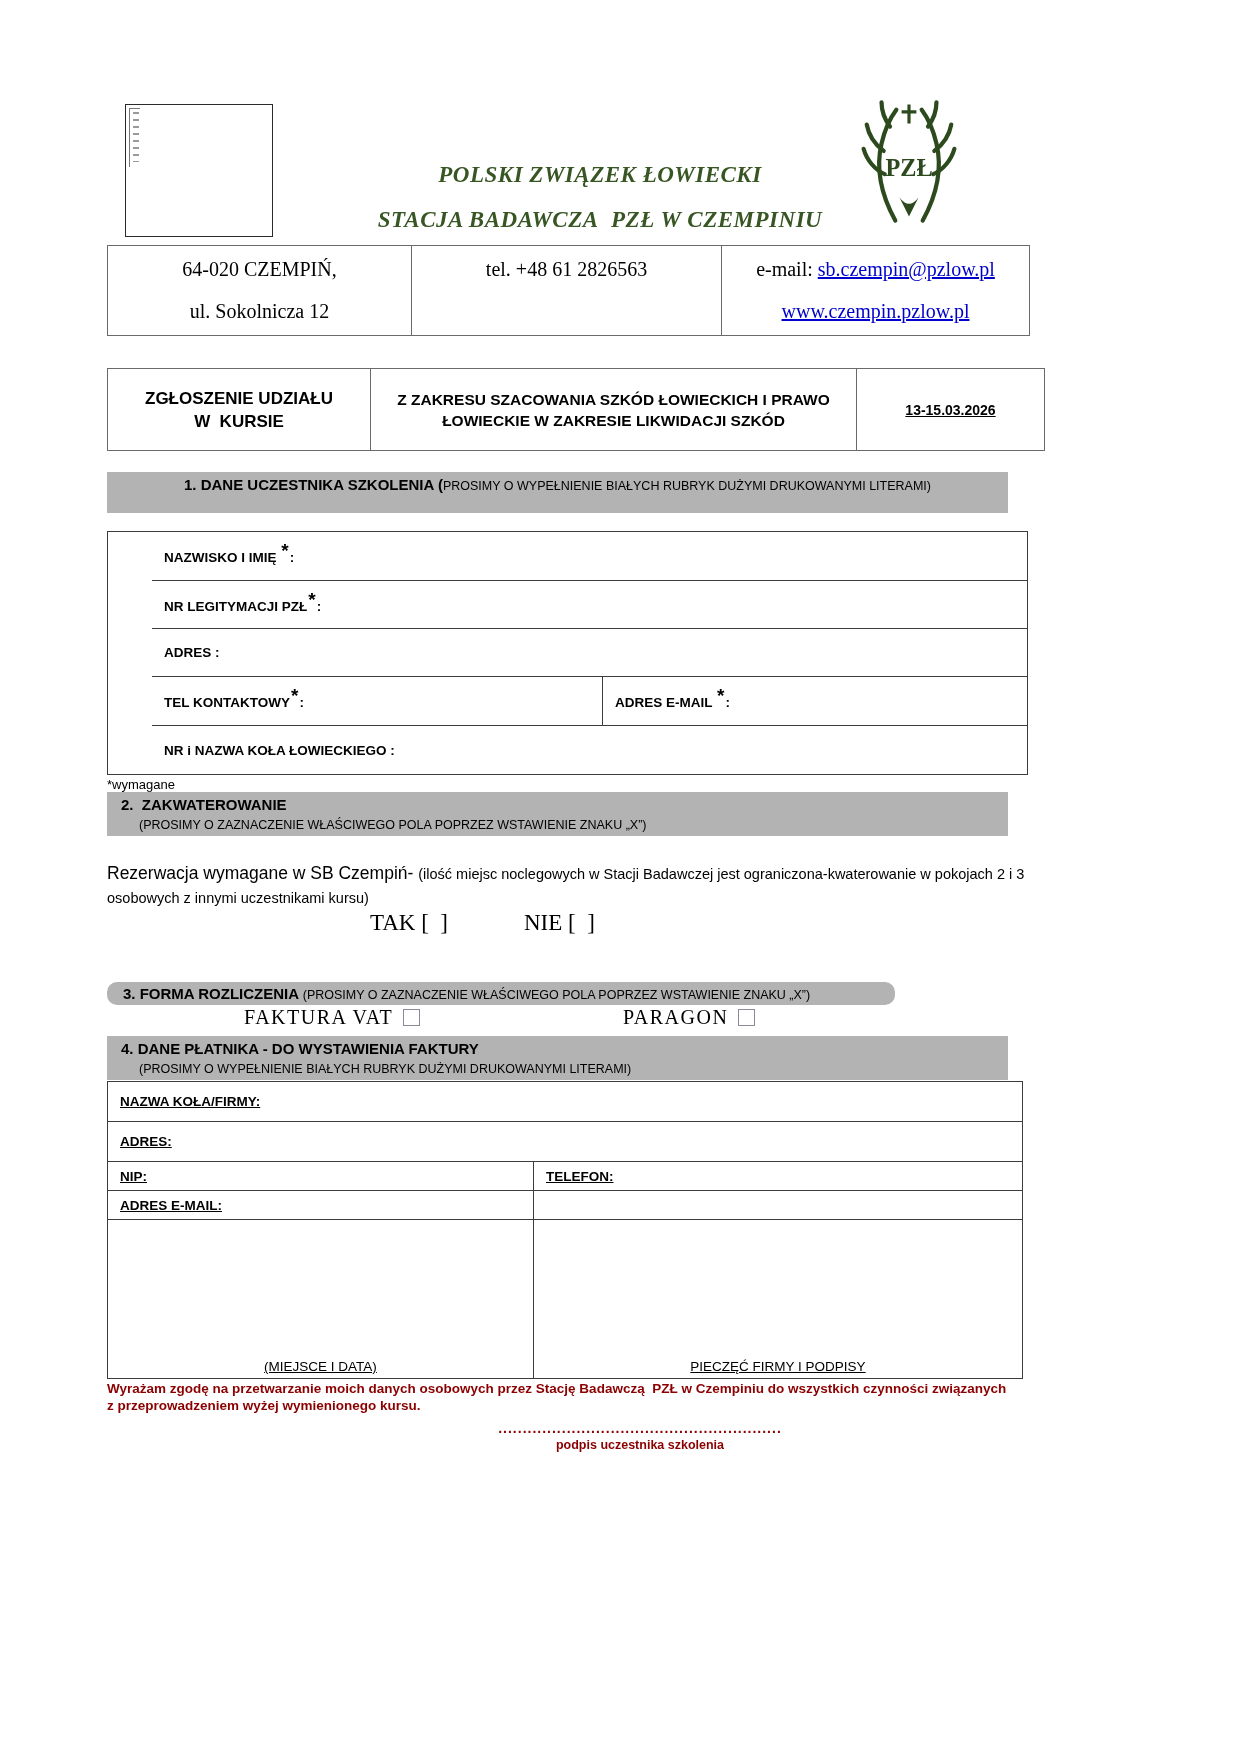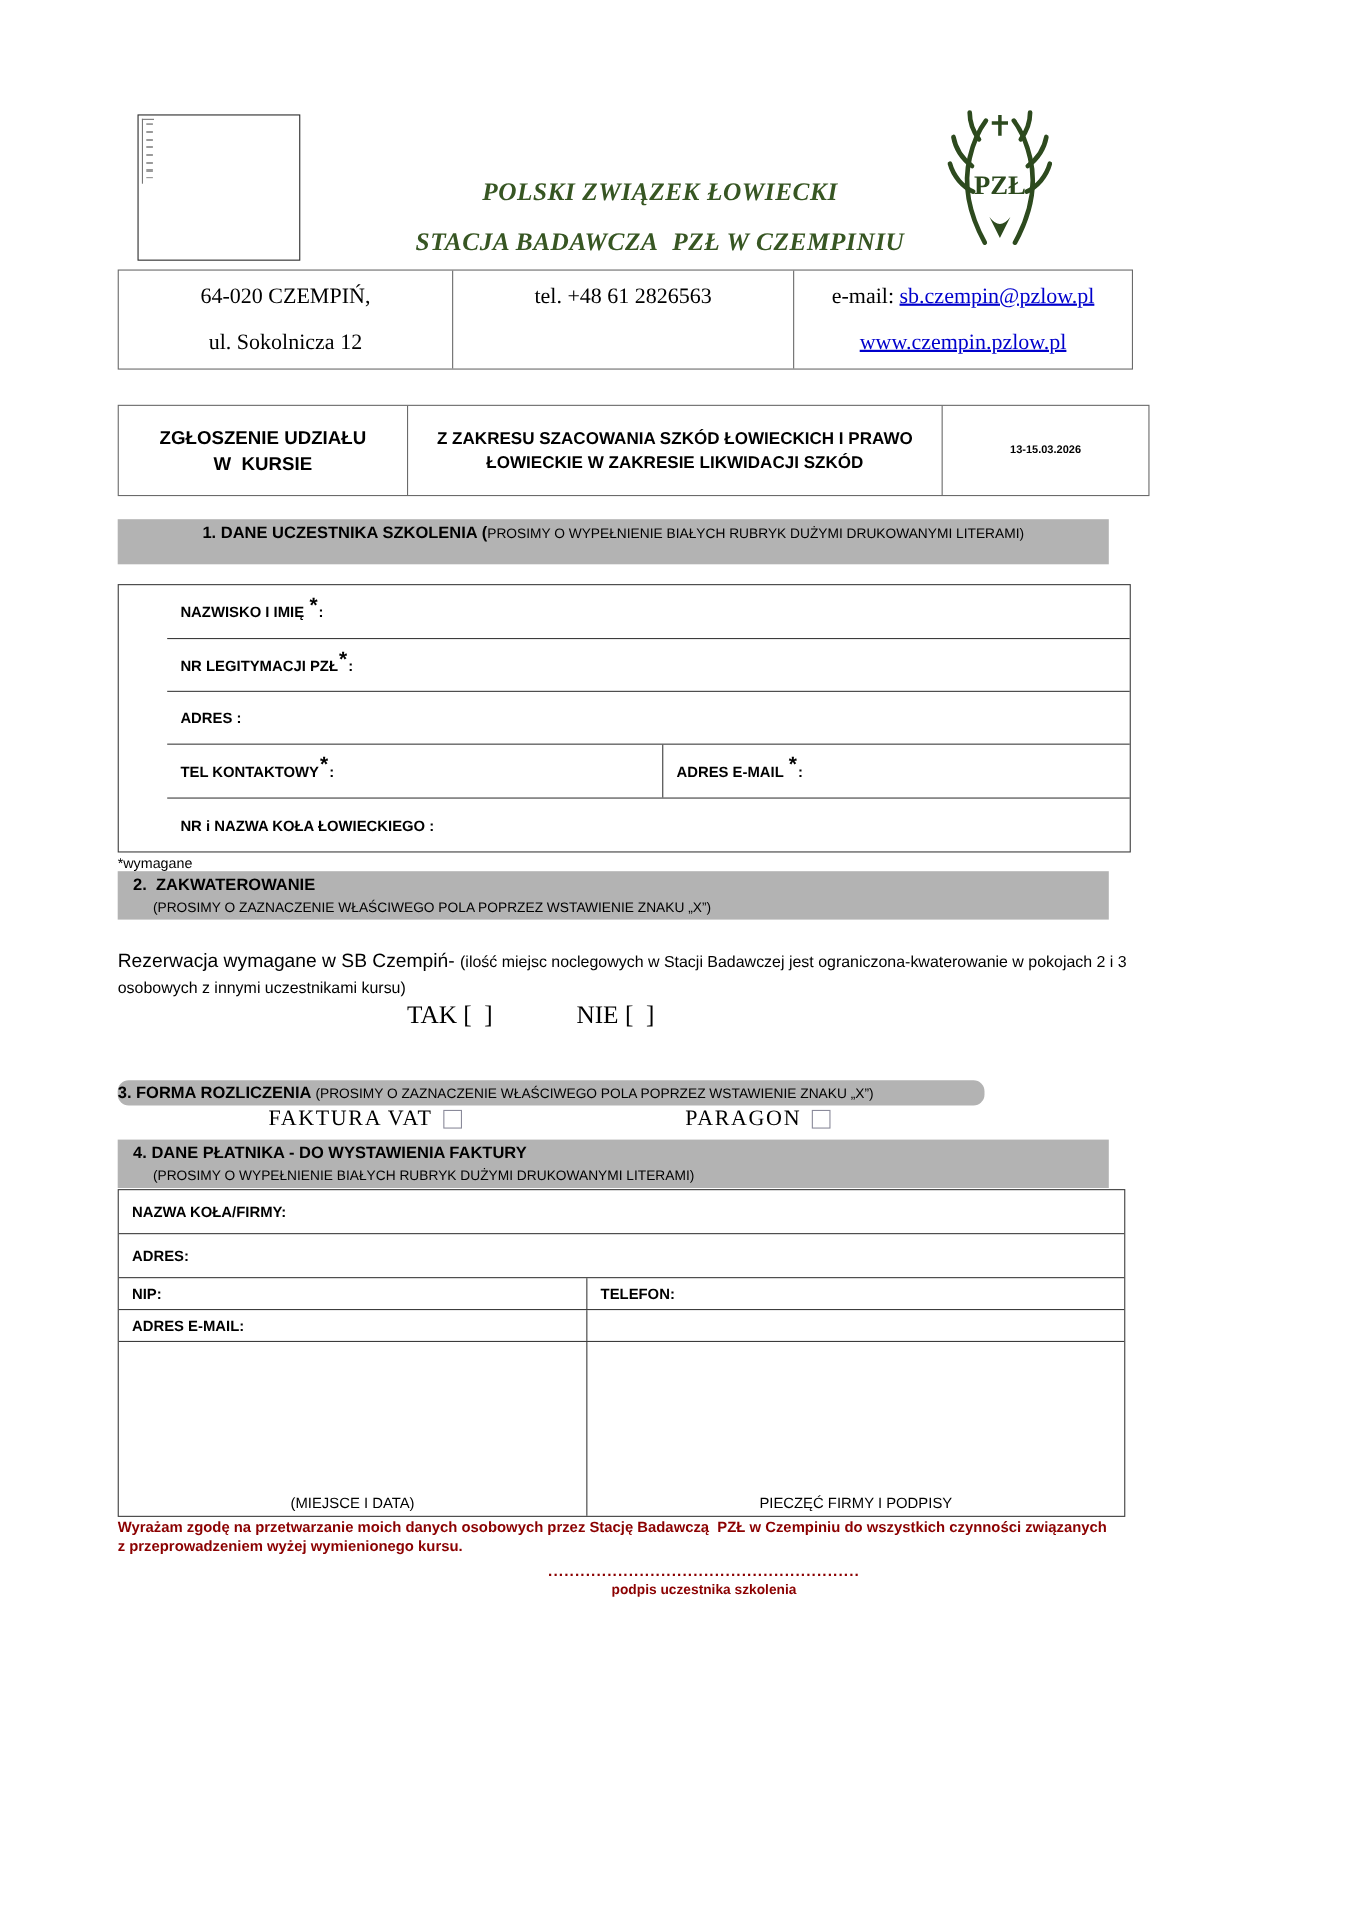--- a/index.html
+++ b/index.html
@@ -47,29 +47,29 @@
     display:grid; grid-template-columns:262px 486px 1fr;
     border:1.2px solid #6a6a6a; font-weight:bold;
   }
   .course-cell {
     display:flex; align-items:center; justify-content:center;
     text-align:center; padding:2px 6px; box-sizing:border-box;
   }
   .course-cell + .course-cell { border-left:1.2px solid #6a6a6a; }
   .course-app  { font-size:17px; line-height:23px; }
   .course-name { font-size:15.5px; line-height:21px; }
-  .course-date { font-size:10px; }
+  .course-date { font-size:14px;text-decoration:underline; }
 
   
   .bar { background:#b3b3b3; box-sizing:border-box; }
   .bar-title { font-weight:bold; font-size:15px; }
   .bar-note  { font-size:12.5px; }
   .sec1 { left:107px; top:472px; width:901px; height:41px; text-align:center; padding-top:3px; line-height:19px; }
   .sec2 { left:107px; top:792px; width:901px; height:44px; padding:3px 0 0 14px; line-height:20px; }
-  .sec3 { left:107px; top:982px; width:788px; height:23px; padding-left:0; line-height:23px;border-radius:10px; }
+  .sec3 { left:107px; top:982px; width:788px; height:23px; padding-left:16px; line-height:23px;border-radius:10px; }
   .sec4 { left:107px; top:1036px; width:901px; height:44px; padding:3px 0 0 14px; line-height:20px; }
   .bar .indent { padding-left:18px; }
 
   
   .p-table { left:107px; top:531px; width:921px; border:1.3px solid #3c3c3c; box-sizing:border-box;padding-left:44px; }
   .p-row { display:flex; align-items:center; border-bottom:1.3px solid #3c3c3c; box-sizing:border-box; }
   .p-row:last-child { border-bottom:none; }
   .p-cell { display:flex; align-items:center; height:100%; box-sizing:border-box; }
   .p-cell.split { border-right:1.3px solid #3c3c3c; }
   .plabel { font-weight:bold; font-size:13.5px; padding-left:12px; white-space:nowrap; }
@@ -93,21 +93,21 @@
   }
   .opt1 { left:137px; }
   .opt2 { left:516px; }
   .checkbox {
     width:15px; height:15px; border:1.5px solid #8a8a9a; background:#fff;
     display:inline-block;
   }
 
   
   .payer-table { left:107px; top:1081px; width:916px; border:1.3px solid #3c3c3c; box-sizing:border-box; }
-  .y-row { display:flex; border-bottom:1.3px solid #3c3c3c; box-sizing:border-box; }
+  .y-row { display:flex; border-bottom:1.3px solid #3c3c3c; box-sizing:border-box;text-decoration:underline; }
   .y-row:last-child { border-bottom:none; }
   .y-cell { display:flex; align-items:center; box-sizing:border-box; }
   .y-left { width:426px; border-right:1.3px solid #3c3c3c; }
   .y-right { flex:1; }
   .y-label { font-weight:bold; font-size:13.5px; padding-left:12px; }
   .y-bottom { align-items:flex-end; justify-content:center; }
   .y-caption { font-size:13.5px; padding-bottom:4px; }
 
   
   .consent {

